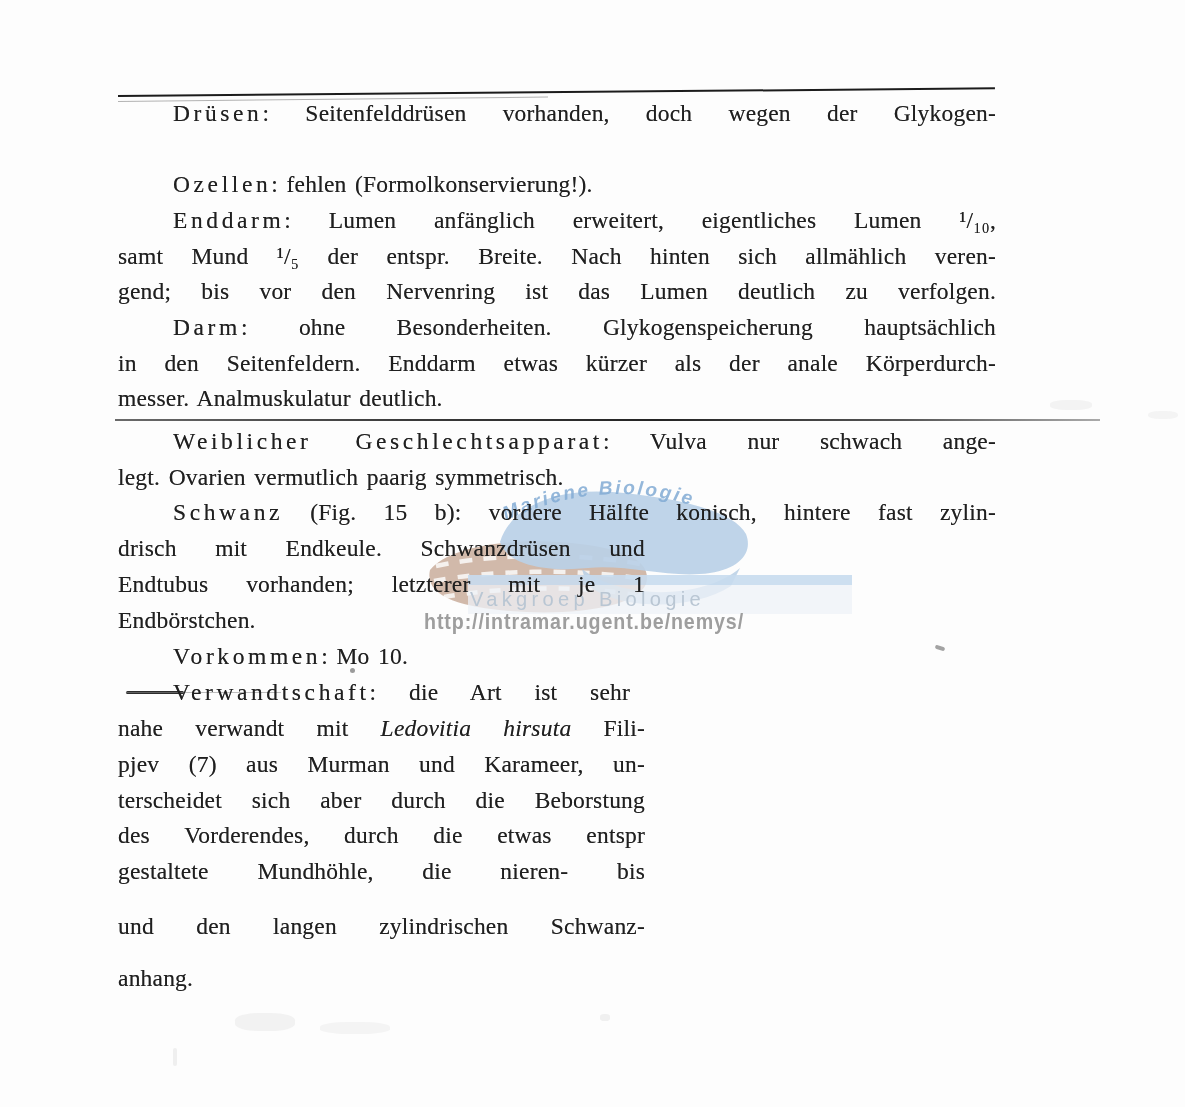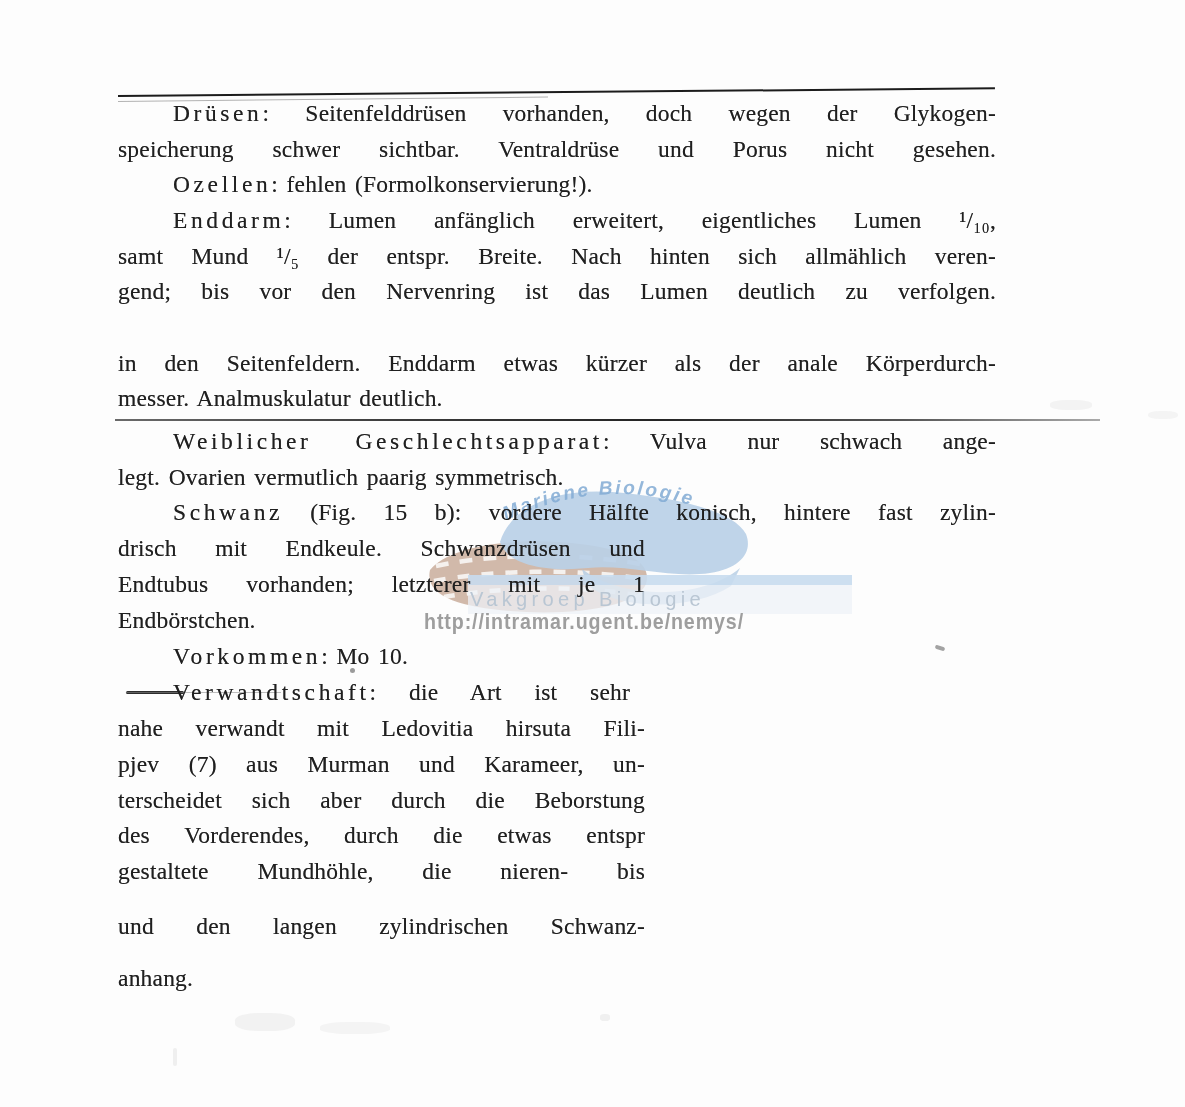--- a/index.html
+++ b/index.html
@@ -6,21 +6,21 @@
   #page{position:relative;width:1185px;height:1107px;background:#fdfdfd;overflow:hidden;
         font-family:"Liberation Serif","DejaVu Serif",serif;color:#222;}
   .ln{position:absolute;left:118px;height:36px;white-space:nowrap;
       font-size:23.5px;line-height:36px;letter-spacing:.2px;word-spacing:2.5px;
       color:#1f1f1f;text-shadow:0 0 .4px rgba(20,20,20,.55);z-index:3;}
   .jf{width:878px;text-align:justify;text-align-last:justify;white-space:normal;}
   .jc{width:527px;text-align:justify;text-align-last:justify;white-space:normal;}
   .jc2{width:512px;text-align:justify;text-align-last:justify;white-space:normal;}
   .ind{text-indent:55px;}
   .sp{letter-spacing:3.6px;margin-top:37px;}
-  .it{}
+  .it{font-style:italic;}
   .rule{position:absolute;z-index:2;}
   #rule-top{left:118px;top:95px;width:877px;height:2.4px;background:#1c1c1c;
             transform:rotate(-0.5deg);transform-origin:left center;}
   #rule-top-echo{left:118px;top:101px;width:430px;height:1.2px;background:#9a9a9a;
             transform:rotate(-0.6deg);transform-origin:left center;opacity:.75;}
   #rule-mid{left:115px;top:419px;width:985px;height:2.2px;
             background:linear-gradient(90deg,#6a6a6a 0%,#3a3a3a 30%,#242424 55%,#555 80%,#aaa 100%);}
   #dash-verwandt{left:126px;top:691px;width:58px;height:3px;background:#2d2d2d;border-radius:2px;}
   #dash-verwandt-tail{left:126px;top:692px;width:155px;height:1.2px;background:#8a8a8a;opacity:.55;}
   .speck{position:absolute;background:#4a4a4a;border-radius:50%;z-index:2;}
@@ -59,25 +59,25 @@
     <text font-family="Liberation Sans, sans-serif" font-size="19" font-weight="bold" font-style="italic" fill="#82abd4" letter-spacing="2.5" opacity=".85">
       <textPath href="#arcpath" startOffset="4%">Mariene Biologie</textPath>
     </text>
     <rect x="68" y="125" width="384" height="29" fill="#eef2f7" opacity=".75"></rect>
     <rect x="68" y="115" width="384" height="10" fill="#c8dbee" opacity=".9"></rect>
     <text x="70" y="146" font-family="Liberation Sans, sans-serif" font-size="21" letter-spacing="4.5" fill="#b9c6d3" textLength="235" lengthAdjust="spacingAndGlyphs">Vakgroep Biologie</text>
     <text x="24" y="169" font-family="Liberation Sans, sans-serif" font-size="22" font-weight="bold" letter-spacing="1" fill="#9e9e9e" textLength="320" lengthAdjust="spacingAndGlyphs">http://intramar.ugent.be/nemys/</text>
   </svg>
 
   <div class="ln jf ind" style="top:95px"><span class="sp">Drüsen</span><span>: Seitenfelddrüsen vorhanden, doch wegen der Glykogen-</span></div>
-  <div class="ln jf" style="top:131px"><span>speicherung schwer sichtbar. Ventraldrüse und Porus nicht gesehen.</span></div>
   <div class="ln ind" style="top:166px"><span class="sp">Ozellen</span><span>: fehlen (Formolkonservierung!).</span></div>
   <div class="ln jf ind" style="top:202px"><span class="sp">Enddarm</span><span>: Lumen anfänglich erweitert, eigentliches Lumen ¹/₁₀,</span></div>
   <div class="ln jf" style="top:238px"><span>samt Mund ¹/₅ der entspr. Breite. Nach hinten sich allmählich veren-</span></div>
   <div class="ln jf" style="top:273px"><span>gend; bis vor den Nervenring ist das Lumen deutlich zu verfolgen.</span></div>
+  <div class="ln jf ind" style="top:309px"><span class="sp">Darm</span><span>: ohne Besonderheiten. Glykogenspeicherung hauptsächlich</span></div>
   <div class="ln jf" style="top:345px"><span>in den Seitenfeldern. Enddarm etwas kürzer als der anale Körperdurch-</span></div>
   <div class="ln" style="top:380px"><span>messer. Analmuskulatur deutlich.</span></div>
 
   <div class="ln jf ind" style="top:423px"><span class="sp">Weiblicher Geschlechtsapparat</span><span>: Vulva nur schwach ange-</span></div>
   <div class="ln" style="top:459px"><span>legt. Ovarien vermutlich paarig symmetrisch.</span></div>
   <div class="ln jf ind" style="top:494px"><span class="sp">Schwanz</span><span> (Fig. 15 b): vordere Hälfte konisch, hintere fast zylin-</span></div>
   <div class="ln jc" style="top:530px"><span>drisch mit Endkeule. Schwanzdrüsen und</span></div>
   <div class="ln jc" style="top:566px"><span>Endtubus vorhanden; letzterer mit je 1</span></div>
   <div class="ln" style="top:602px"><span>Endbörstchen.</span></div>
   <div class="ln ind" style="top:638px"><span class="sp">Vorkommen</span><span>: Mo 10.</span></div>

